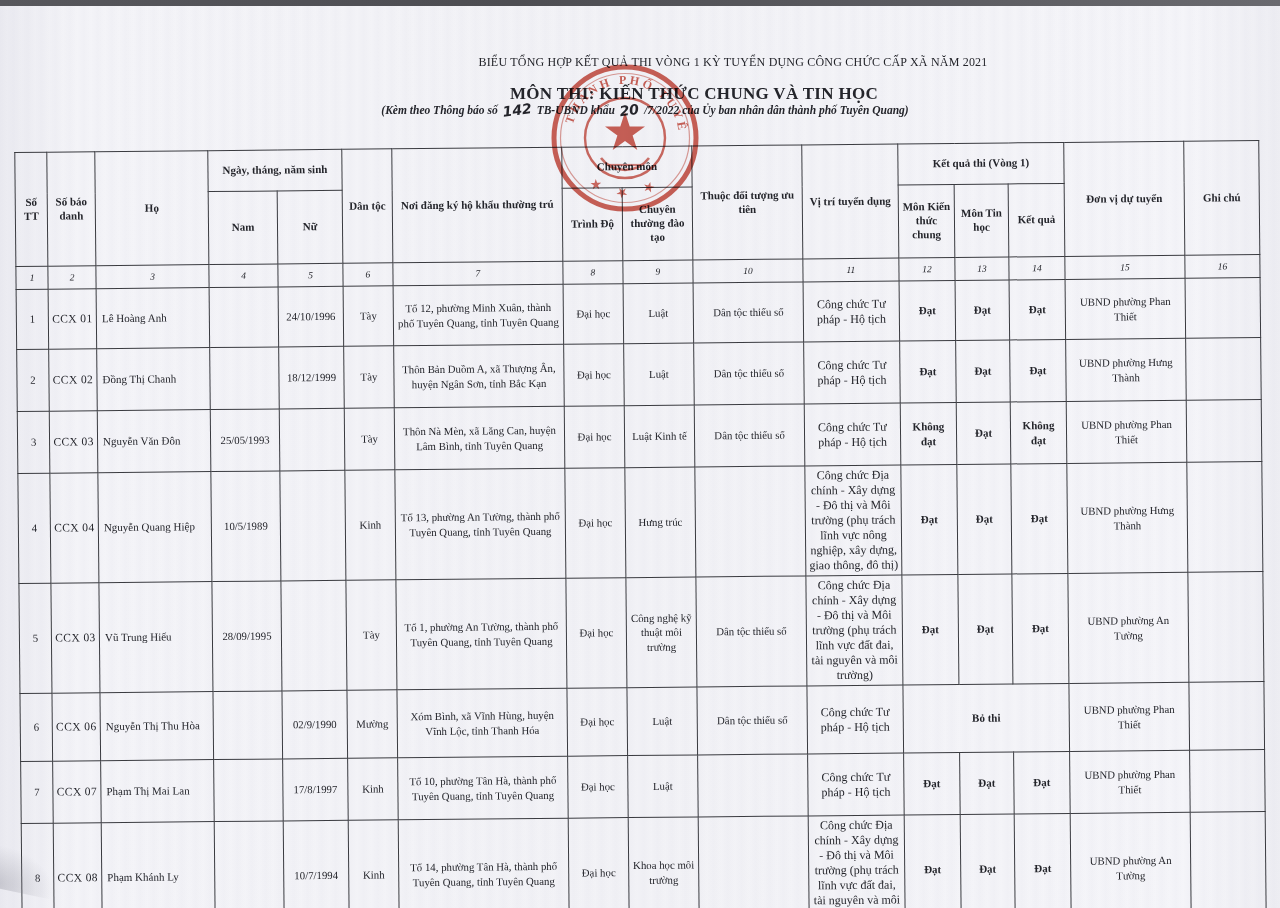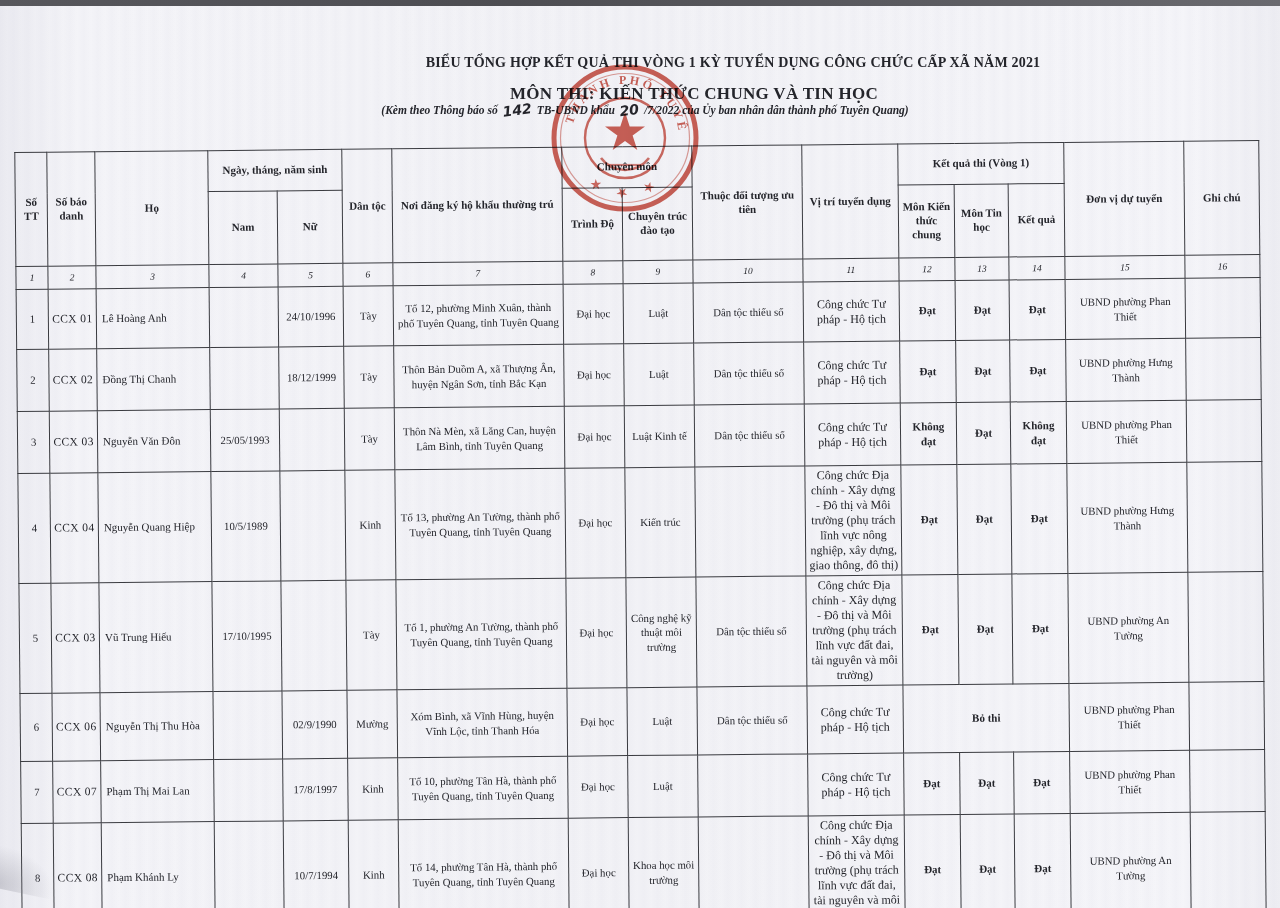--- a/index.html
+++ b/index.html
@@ -11,21 +11,21 @@
       linear-gradient(90deg,#ebebf1 0%,#f4f4f8 6%,#f2f2f6 50%,#f5f5f9 93%,#eeeef3 100%);
     color:#24252b;
   }
   .scan-top-bar{position:absolute;top:0;left:0;width:1280px;height:6px;
     background:linear-gradient(90deg,#57575c,#4d4d52 40%,#5d5d62 75%,#6a6a6f);}
   .corner-wisp{position:absolute;left:-8px;bottom:14px;width:70px;height:46px;pointer-events:none;
     background:radial-gradient(ellipse at 10% 90%, rgba(130,130,142,0.35), rgba(0,0,0,0) 65%);
     transform:rotate(12deg);}
   
   .doc-title{position:absolute;top:55px;left:733px;transform:translateX(-50%);
-    font-weight:bold;font-size:14px;white-space:nowrap;letter-spacing:.2px;}
+    font-weight:normal;font-size:12px;white-space:nowrap;letter-spacing:.2px;}
   .doc-subtitle{position:absolute;top:84px;left:694px;transform:translateX(-50%);
     font-weight:bold;font-size:17px;white-space:nowrap;letter-spacing:.3px;}
   .doc-note{position:absolute;top:101px;left:645px;transform:translateX(-50%);
     font-style:italic;font-weight:bold;font-size:11.5px;white-space:nowrap;}
   .hw{display:inline-block;font-family:"DejaVu Sans", sans-serif;font-style:italic;
     font-weight:bold;font-size:14px;transform:rotate(-7deg) translateY(1px);margin:0 2px;}
   
   .table-wrap{position:absolute;left:18px;top:146px;width:1244px;
     transform:rotate(-0.55deg);transform-origin:50% 50%;}
   table{border-collapse:collapse;width:1244px;table-layout:fixed;}
@@ -85,21 +85,21 @@
       <th rowspan="2">Thuộc đối tượng ưu tiên</th>
       <th rowspan="2">Vị trí tuyển dụng</th>
       <th colspan="3">Kết quả thi (Vòng 1)</th>
       <th rowspan="2">Đơn vị dự tuyển</th>
       <th rowspan="2">Ghi chú</th>
     </tr>
     <tr class="row-sub">
       <th>Nam</th>
       <th>Nữ</th>
       <th>Trình Độ</th>
-      <th>Chuyên trúc đào tạo</th>
+      <th>Chuyên thường đào tạo</th>
       <th>Môn Kiến thức chung</th>
       <th>Môn Tin học</th>
       <th>Kết quả</th>
     </tr>
     <tr class="num-row">
           <td>1</td>
           <td>2</td>
           <td>3</td>
           <td>4</td>
           <td>5</td>
@@ -173,34 +173,34 @@
         </tr>
         <tr style="height: 86px;">
           <td class="cell ">4</td>
           <td class="cell c-sbd">CCX 04</td>
           <td class="cell c-ho">Nguyễn Quang Hiệp</td>
           <td class="cell ">10/5/1989</td>
           <td class="cell "></td>
           <td class="cell ">Kinh</td>
           <td class="cell ">Tổ 13, phường An Tường, thành phố Tuyên Quang, tỉnh Tuyên Quang</td>
           <td class="cell ">Đại học</td>
-          <td class="cell ">Kiến trúc</td>
+          <td class="cell ">Hưng trúc</td>
           <td class="cell "></td>
           <td class="cell c-vitri">Công chức Địa chính - Xây dựng - Đô thị và Môi trường (phụ trách lĩnh vực nông nghiệp, xây dựng, giao thông, đô thị)</td>
           <td class="cell res">Đạt</td>
           <td class="cell res">Đạt</td>
           <td class="cell res">Đạt</td>
           <td class="cell ">UBND phường Hưng Thành</td>
           <td class="cell "></td>
         </tr>
         <tr style="height: 72px;">
           <td class="cell ">5</td>
           <td class="cell c-sbd">CCX 03</td>
           <td class="cell c-ho">Vũ Trung Hiếu</td>
-          <td class="cell ">17/10/1995</td>
+          <td class="cell ">28/09/1995</td>
           <td class="cell "></td>
           <td class="cell ">Tày</td>
           <td class="cell ">Tổ 1, phường An Tường, thành phố Tuyên Quang, tỉnh Tuyên Quang</td>
           <td class="cell ">Đại học</td>
           <td class="cell ">Công nghệ kỹ thuật môi trường</td>
           <td class="cell ">Dân tộc thiểu số</td>
           <td class="cell c-vitri">Công chức Địa chính - Xây dựng - Đô thị và Môi trường (phụ trách lĩnh vực đất đai, tài nguyên và môi trường)</td>
           <td class="cell res">Đạt</td>
           <td class="cell res">Đạt</td>
           <td class="cell res">Đạt</td>

